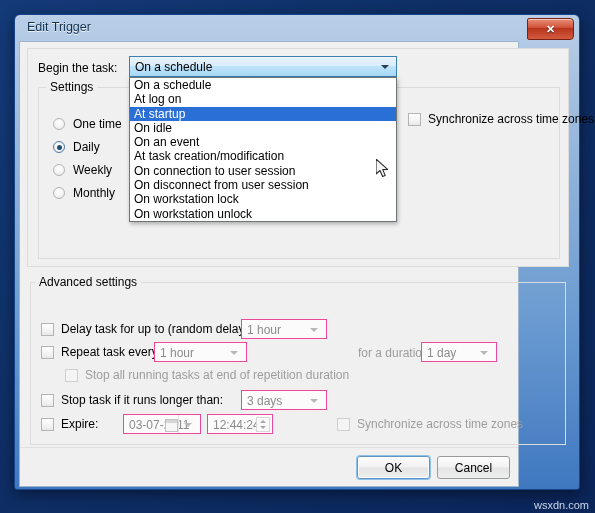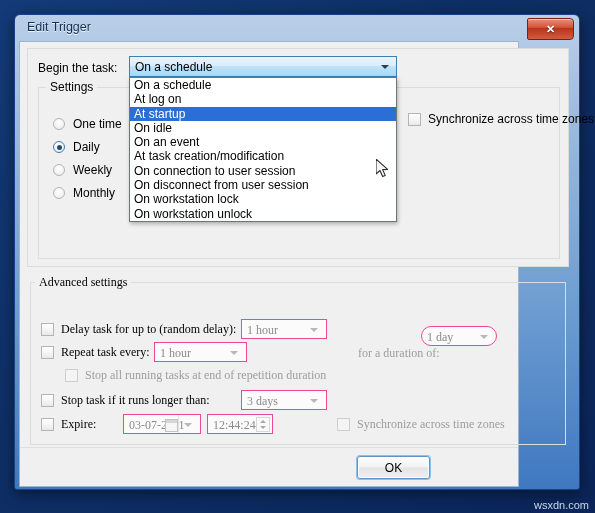--- a/index.html
+++ b/index.html
@@ -245,21 +245,20 @@
   }
 
   
   #adv-pane {
     position: absolute;
     left: 7px;
     top: 232px;
     width: 542px;
     height: 175px;
     box-sizing: border-box;
-    font-family: Liberation Serif, serif;
   }
   #adv-group {
     position: absolute;
     left: 3px;
     top: 8px;
     width: 536px;
     height: 163px;
     border: 1px solid #dcdcdc;
     border-top: 1px solid #dcdcdc;
     box-sizing: border-box;
@@ -541,21 +540,21 @@
 
         <div class="opt-row" style="left:14px; top:71px;">
           <span class="cb"></span>
           <span class="lbl">Repeat task every:</span>
         </div>
         <div class="field" style="left:127px; top:68px; width:93px;">
           <span class="txt">1 hour</span>
           <span class="dd-arrow"></span>
         </div>
         <div class="inline-text" style="left:331px; top:72px;">for a duration of:</div>
-        <div class="field" style="left:394px; top:52px; width:76px;border-radius:10px;">
+        <div class="field" style="left:394px; top:68px; width:76px;">
           <span class="txt">1 day</span>
           <span class="dd-arrow"></span>
         </div>
 
         <div class="opt-row dim" style="left:38px; top:94px;">
           <span class="cb disabled"></span>
           <span class="lbl">Stop all running tasks at end of repetition duration</span>
         </div>
 
         <div class="opt-row" style="left:14px; top:119px;">
@@ -590,19 +589,20 @@
         </div>
       </div>
 
       <div class="opt-row" style="left:17px; top:412px;">
         <span class="cb checked"></span>
         <span class="lbl">Enabled</span>
       </div>
 
       <div id="button-bar">
         <div class="btn" id="ok-button">OK</div>
+        <div class="btn" id="cancel-button">Cancel</div>
       </div>
 
     </div>
   </div>
 
   <div id="watermark">wsxdn.com</div>
 </div>
 
 </body></html>

